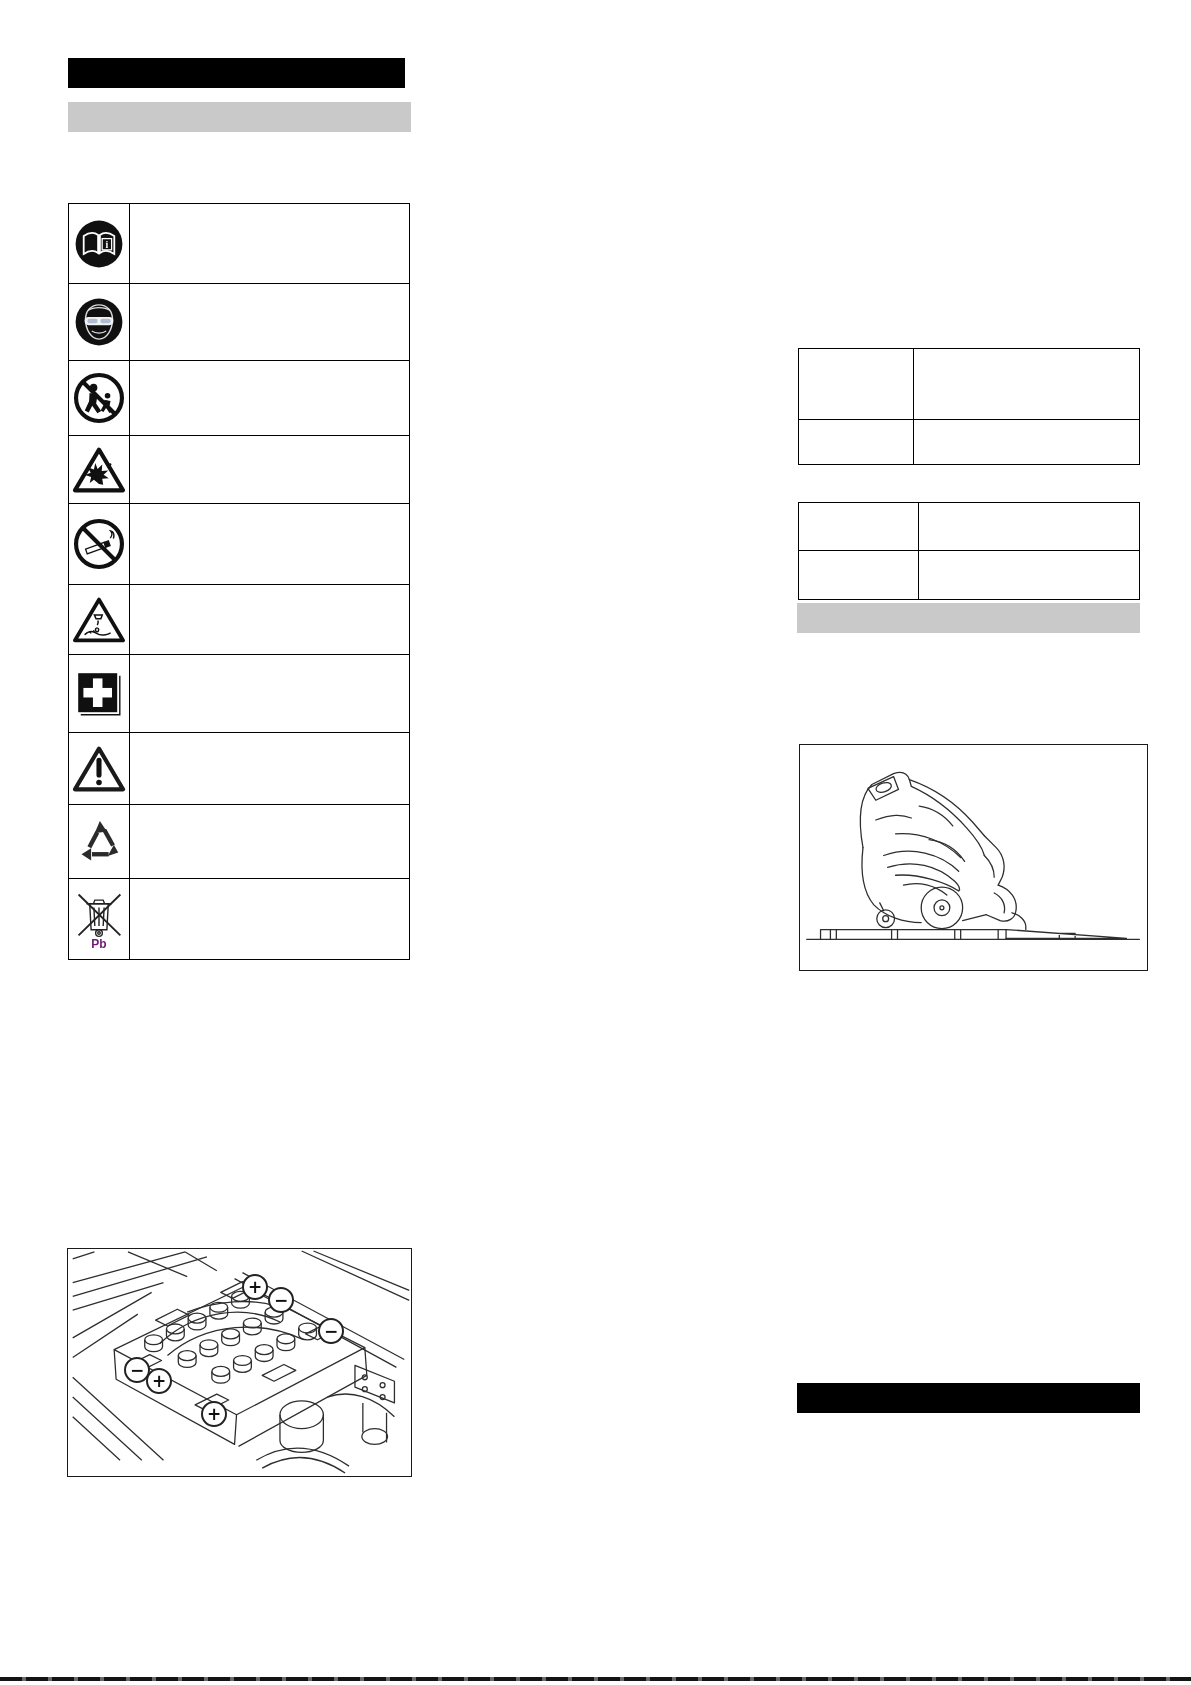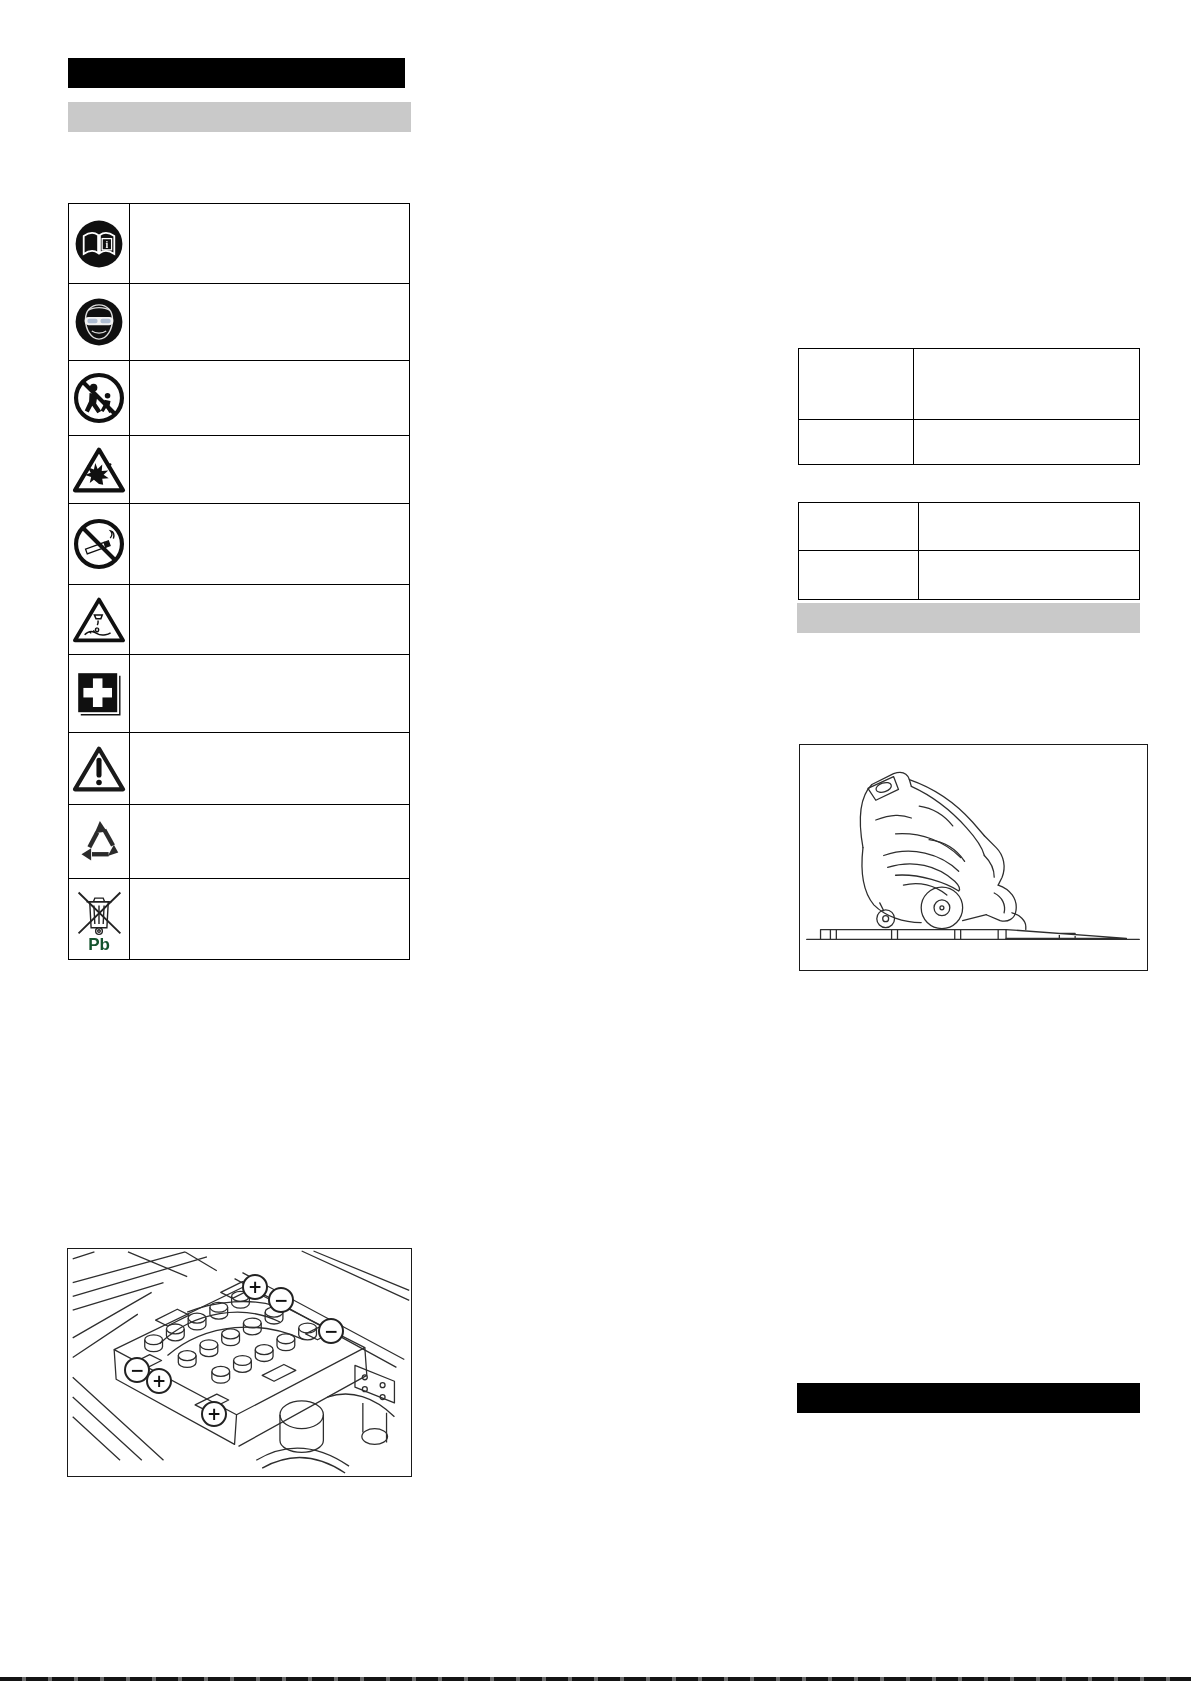--- a/index.html
+++ b/index.html
@@ -9,21 +9,21 @@
   .bar-black{background:#000;}
   .bar-gray{background:#c9c9c9;}
   
   #symbols-table{left:68px;top:203px;width:342px;height:757px;
     border:1.5px solid #000;display:flex;flex-direction:column;}
   .trow{display:flex;border-bottom:1.5px solid #000;}
   .trow:last-child{border-bottom:none;flex:1;}
   .ticon{width:60px;border-right:1.5px solid #000;display:flex;flex-direction:column;
     align-items:center;justify-content:center;flex:0 0 auto;}
   .tcell{flex:1;}
-  .pb-label{font-weight:bold;font-size:17px;color:#14532d;line-height:1;
+  .pb-label{font-weight:bold;font-size:12px;color:#701a75;line-height:1;
     font-family:"Liberation Sans",sans-serif;margin-top:-2px;}
   
   .spec-table{border:1.5px solid #000;display:flex;flex-direction:column;}
   .srow{display:flex;border-bottom:1.5px solid #000;}
   .srow:last-child{border-bottom:none;flex:1;}
   .scol1{border-right:1.5px solid #000;flex:0 0 auto;}
   .scol2{flex:1;}
   
   .figure{border:1.5px solid #1a1a1a;background:#fff;}
   .badge{position:absolute;width:22px;height:22px;border:2.2px solid #222;border-radius:50%;

